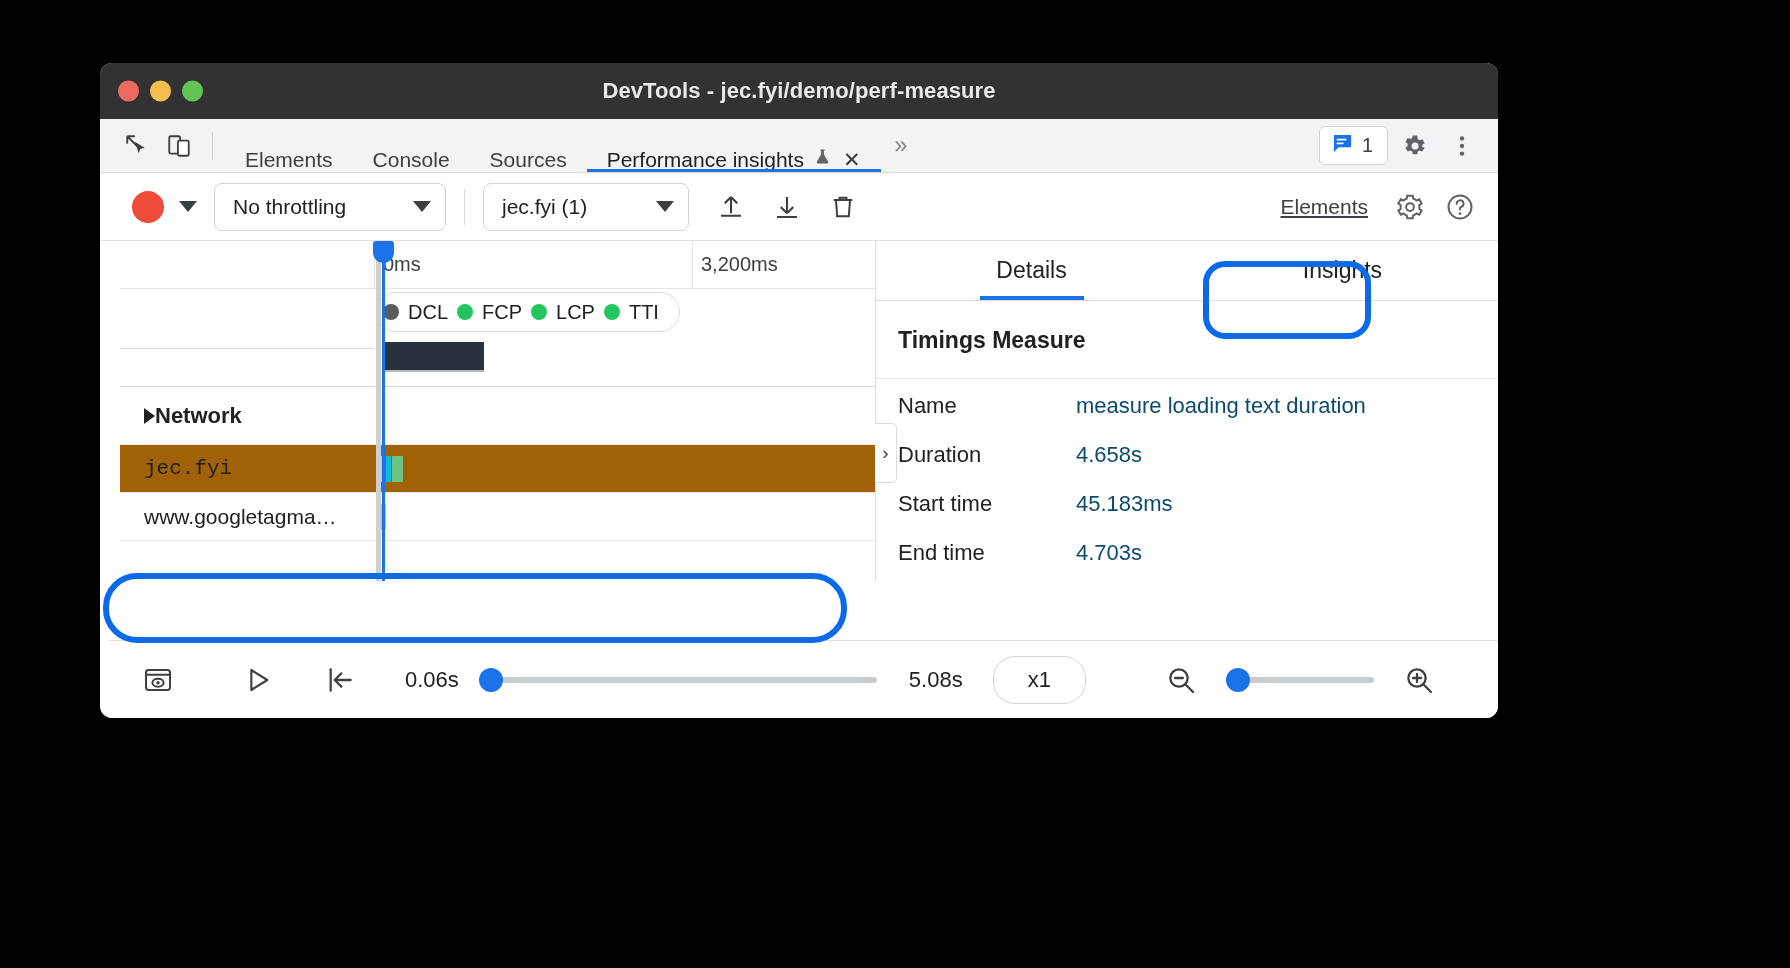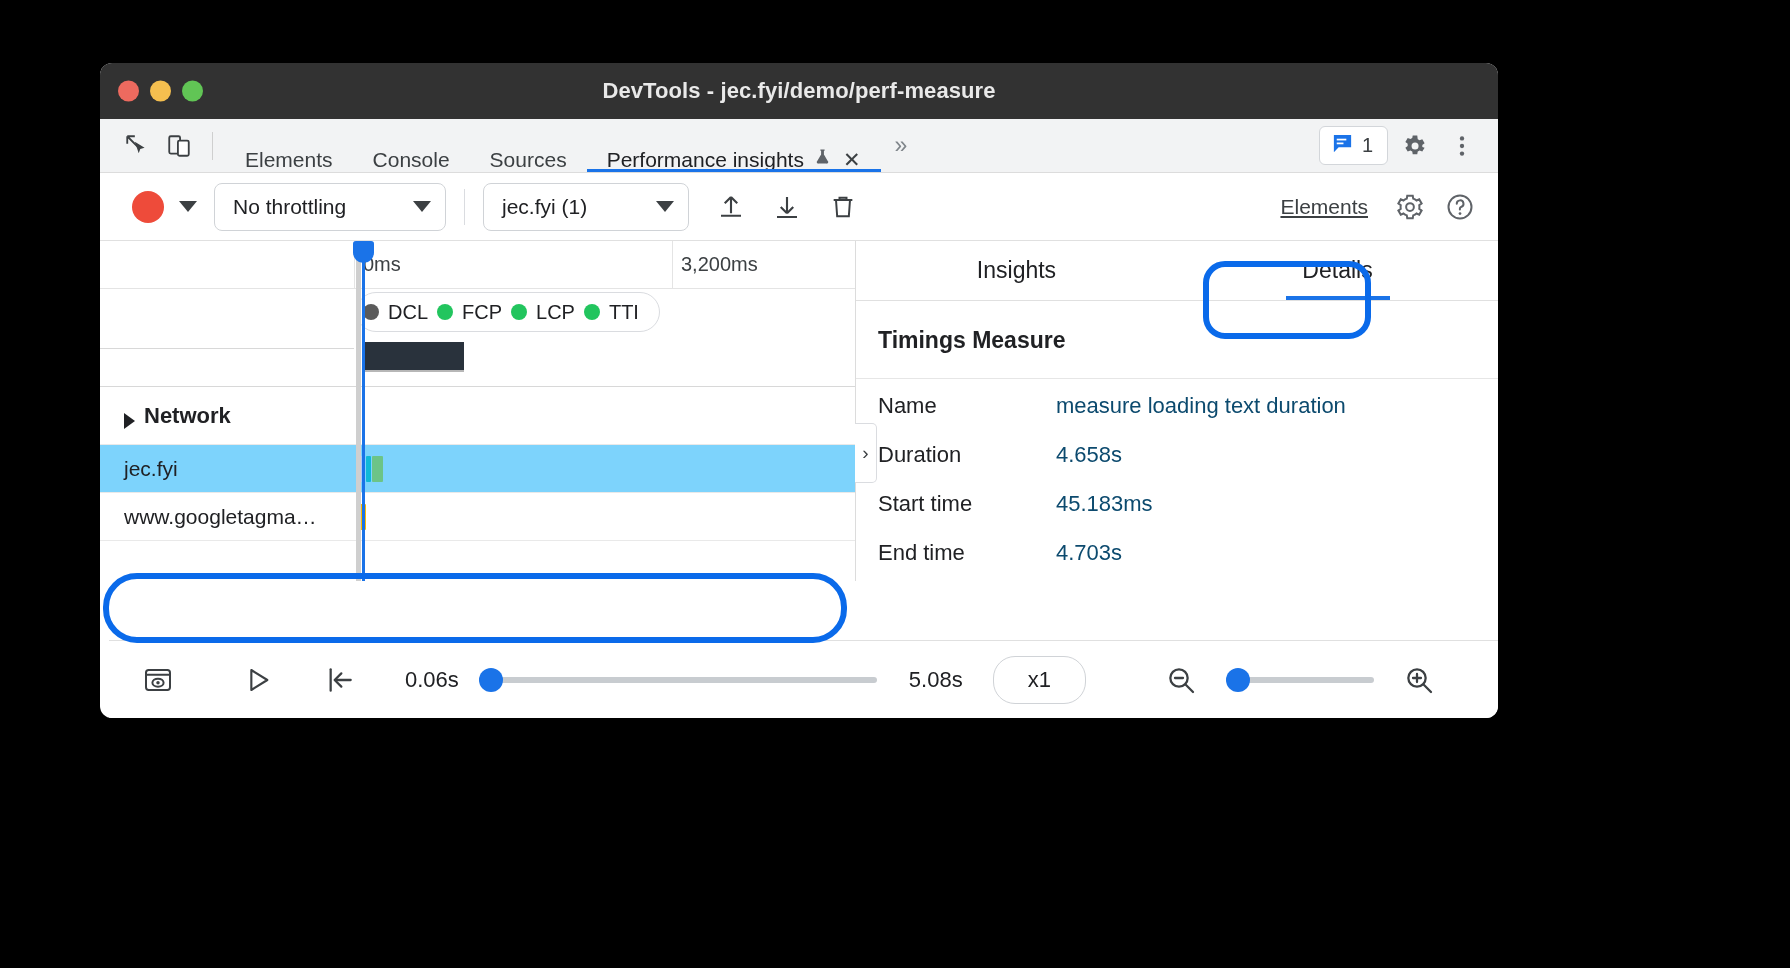--- a/index.html
+++ b/index.html
@@ -109,21 +109,21 @@
   .perftoolbar-right { margin-left: auto; display: flex; align-items: center; gap: 6px; }
   .feedback {
     font-size: 21px; color: #3c4043;
     text-decoration: underline; padding-right: 14px;
   }
 
   
   .content { position: relative; display: flex; height: 340px; }
   .left-pane {
     position: relative; width: 756px; background: #fff;
-    border-right: 1px solid #dcdcdc; overflow: hidden;
+    border-right: 1px solid #dcdcdc; overflow: hidden; margin-left: 20px;
   }
   .right-pane { position: relative; flex: 1; background: #fff; }
 
   
   .ruler {
     position: relative; height: 48px;
     border-bottom: 1px solid #e4e4e4;
   }
   .ruler .tick {
     position: absolute; top: 0; bottom: 0;
@@ -183,22 +183,22 @@
     position: relative; height: 48px;
     display: flex; align-items: center;
     border-bottom: 1px solid #e9e9e9;
   }
   .row .rowlabel {
     width: 254px; padding-left: 24px;
     font-size: 21px; color: #202124;
     white-space: nowrap; overflow: hidden;
   }
   .row.group { height: 58px; background: #fff; }
-  .row.group .rowlabel { font-weight: bold; font-size: 22px; display: flex; align-items: flex-end; gap: 9px; }
-  .row.alt { background: #7dd3fc; }
+  .row.group .rowlabel { font-weight: bold; font-size: 22px; display: flex; align-items: center; }
+  .row.alt { background: #a16207; font-family: Liberation Mono, monospace; }
   .tri {
     width: 0; height: 0; border-top: 8px solid transparent;
     border-bottom: 8px solid transparent; border-left: 11px solid #202124;
   }
   .rowtrack { position: relative; flex: 1; height: 100%; }
 
   
   .res-legend {
     position: absolute; left: 12px; top: 50%;
     transform: translateY(-50%);
@@ -464,25 +464,25 @@
         <div class="grey-rail"></div>
         <div class="playhead">
           <div class="playhead-knob"></div>
         </div>
       </div>
 
       <div class="right-pane">
         <div class="collapse-handle">›</div>
 
         <div class="rp-tabs">
+          <div class="rp-tab active">
+            <span>Details</span>
+          </div>
           <div class="rp-tab">
             <span>Insights</span>
-          </div>
-          <div class="rp-tab active">
-            <span>Details</span>
           </div>
         </div>
 
         <div class="rp-heading">Timings Measure</div>
 
         <div class="kv-table">
           <div class="kv-row">
             <div class="kv-key">Name</div>
             <div class="kv-val">measure loading text duration</div>
           </div>

